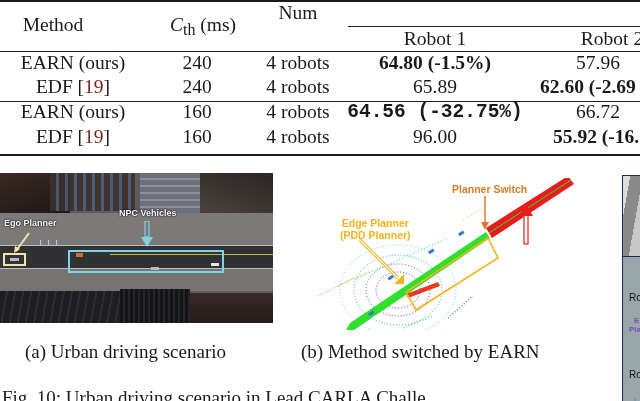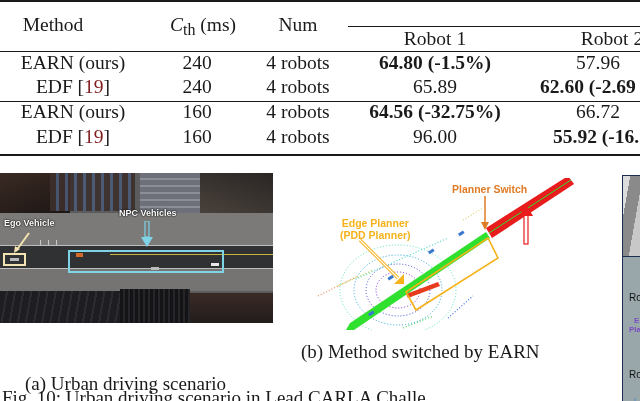--- a/index.html
+++ b/index.html
@@ -41,21 +41,21 @@
 <body>
 
 <div>
   <div class="rule" style="left:0;top:0;width:640px;height:2px;"></div>
 
   <div class="cell" style="left:53px;top:14px;">Method</div>
   <div class="cell" style="left:203px;top:14px;">
     <span class="italic">C</span><span class="sub">th</span>
     <span>(ms)</span>
   </div>
-  <div class="cell" style="left:298px;top:14px;">Num</div>
+  <div class="cell" style="left:298px;top:2px;">Num</div>
 
   <div class="rule" style="left:348px;top:26px;width:292px;height:1px;"></div>
   <div class="cell" style="left:435px;top:28px;">Robot 1</div>
   <div class="cell" style="left:612px;top:28px;">Robot 2</div>
 
   <div class="rule" style="left:0;top:51px;width:640px;height:1px;"></div>
 
   <div>
     <div class="cell" style="left:73px;top:52px;">EARN (ours)</div>
     <div class="cell" style="left:197px;top:52px;">240</div>
@@ -73,21 +73,21 @@
     <div class="cell" style="left:435px;top:76px;">65.89</div>
     <div class="cell bold" style="left:598px;top:76px;transform:none;left:540px;">62.60 (-2.69</div>
   </div>
 
   <div class="rule" style="left:0;top:101px;width:640px;height:1px;"></div>
 
   <div>
     <div class="cell" style="left:73px;top:101px;">EARN (ours)</div>
     <div class="cell" style="left:197px;top:101px;">160</div>
     <div class="cell" style="left:298px;top:101px;">4 robots</div>
-    <div class="cell bold" style="left:435px;top:101px;">64.56 (-32.75%)</div>
+    <div class="cell bold" style="left:435px;top:101px;font-family:Liberation Mono, monospace;">64.56 (-32.75%)</div>
     <div class="cell" style="left:598px;top:101px;">66.72</div>
   </div>
 
   <div>
     <div class="cell" style="left:73px;top:126px;">
       <span>EDF [</span><span class="cite">19</span><span>]</span>
     </div>
     <div class="cell" style="left:197px;top:126px;">160</div>
     <div class="cell" style="left:298px;top:126px;">4 robots</div>
     <div class="cell" style="left:435px;top:126px;">96.00</div>
@@ -119,21 +119,21 @@
   <div class="abs" style="left:76px;top:80px;width:7px;height:4px;background:#d26a2a;"></div>
   <div class="abs" style="left:211px;top:90px;width:8px;height:3px;background:#e8e8e8;"></div>
   <div class="abs" style="left:151px;top:94px;width:8px;height:3px;background:#bbbbbb;"></div>
 
   <div class="ann-box" style="left:3px;top:80px;width:23px;height:13px;border-color:#f3e3b0;"></div>
   <div class="abs" style="left:10px;top:85px;width:9px;height:3px;background:#b9b9b9;"></div>
   <svg class="abs" style="left:12px;top:58px;" width="20" height="24">
     <line x1="17" y1="2" x2="4" y2="20" stroke="#f3e3b0" stroke-width="2"></line>
     <polygon points="2,22 3,15 8,18" fill="#f3e3b0"></polygon>
   </svg>
-  <div class="ann-label" style="left:4px;top:45px;">Ego Vehicle</div>
+  <div class="ann-label" style="left:4px;top:45px;">Ego Planner</div>
 
   <div class="ann-box" style="left:68px;top:77px;width:156px;height:23px;border-color:#7fd3e6;"></div>
   <svg class="abs" style="left:140px;top:48px;" width="14" height="28">
     <rect x="5" y="0" width="4" height="16" fill="none" stroke="#7fd3e6" stroke-width="1.2"></rect>
     <polygon points="1,16 13,16 7,26" fill="#7fd3e6"></polygon>
   </svg>
   <div class="ann-label" style="left:119px;top:35px;">NPC Vehicles</div>
 </div>
 
 <div id="scene-b" class="abs">
@@ -188,15 +188,15 @@
   <div class="abs" style="left:0;top:0;width:22px;height:80px;background:linear-gradient(100deg,#dcdcdc 0 20%,#8a8a8a 20% 55%,#c8c8c8 55%);border-bottom:1px solid #1d2e55;"></div>
   <div class="abs" style="left:6px;top:116px;font-family:'Liberation Sans',sans-serif;font-size:10px;color:#111;">Ro</div>
   <div class="abs" style="left:6px;top:140px;font-family:'Liberation Sans',sans-serif;font-size:8px;line-height:9px;color:#7a4fc0;font-weight:bold;">
     <div style="padding-left:5px;">E</div>
     <div>Pla</div>
   </div>
   <div class="abs" style="left:6px;top:193px;font-family:'Liberation Sans',sans-serif;font-size:10px;color:#111;">Ro</div>
   <div class="abs" style="left:11px;top:220px;font-family:'Liberation Sans',sans-serif;font-size:8px;color:#3f86c8;">L</div>
 </div>
 
-<div class="caption" style="left:25px;top:341px;margin-top:32px;">(a) Urban driving scenario</div>
+<div class="caption" style="left:25px;top:341px;">(a) Urban driving scenario</div>
 <div class="caption" style="left:301px;top:341px;">(b) Method switched by EARN</div>
 <div class="caption" style="left:2px;top:387px;">Fig. 10: Urban driving scenario in Lead CARLA Challe</div>
 
 </body></html>

